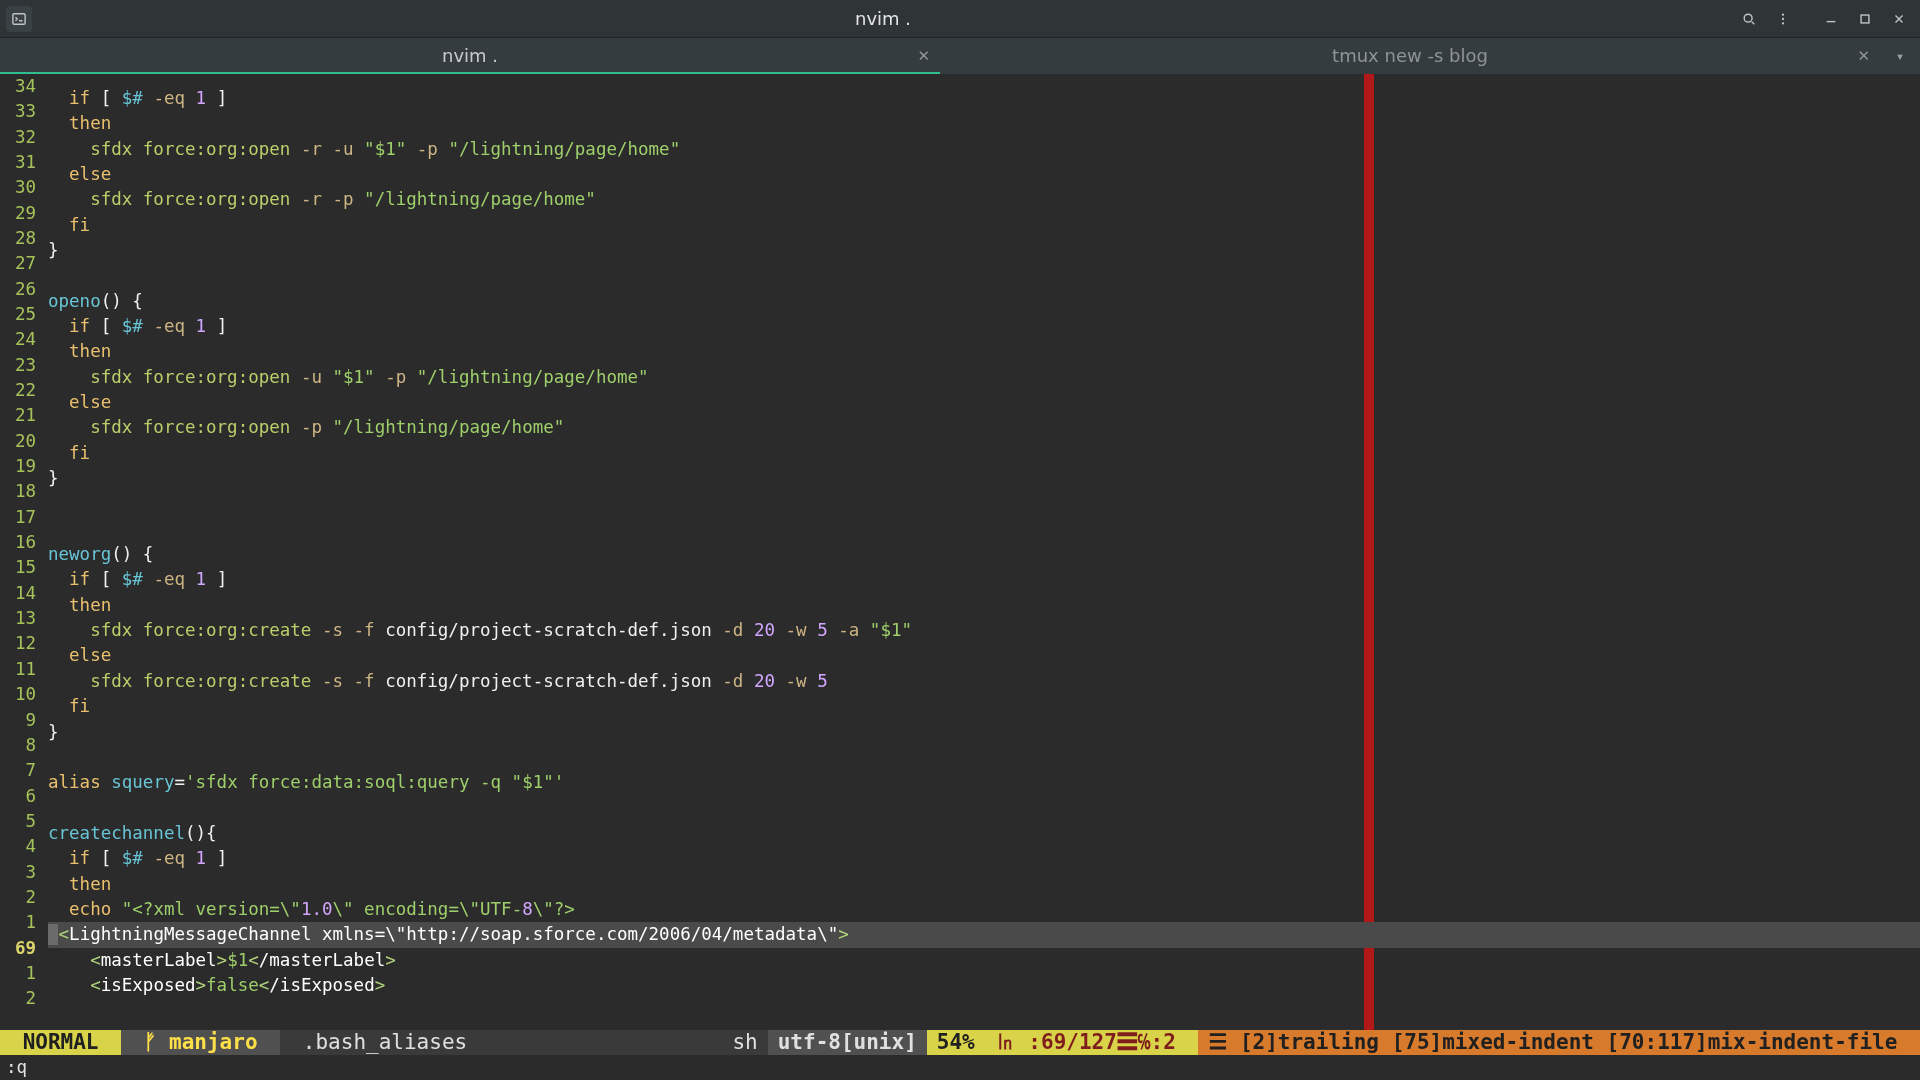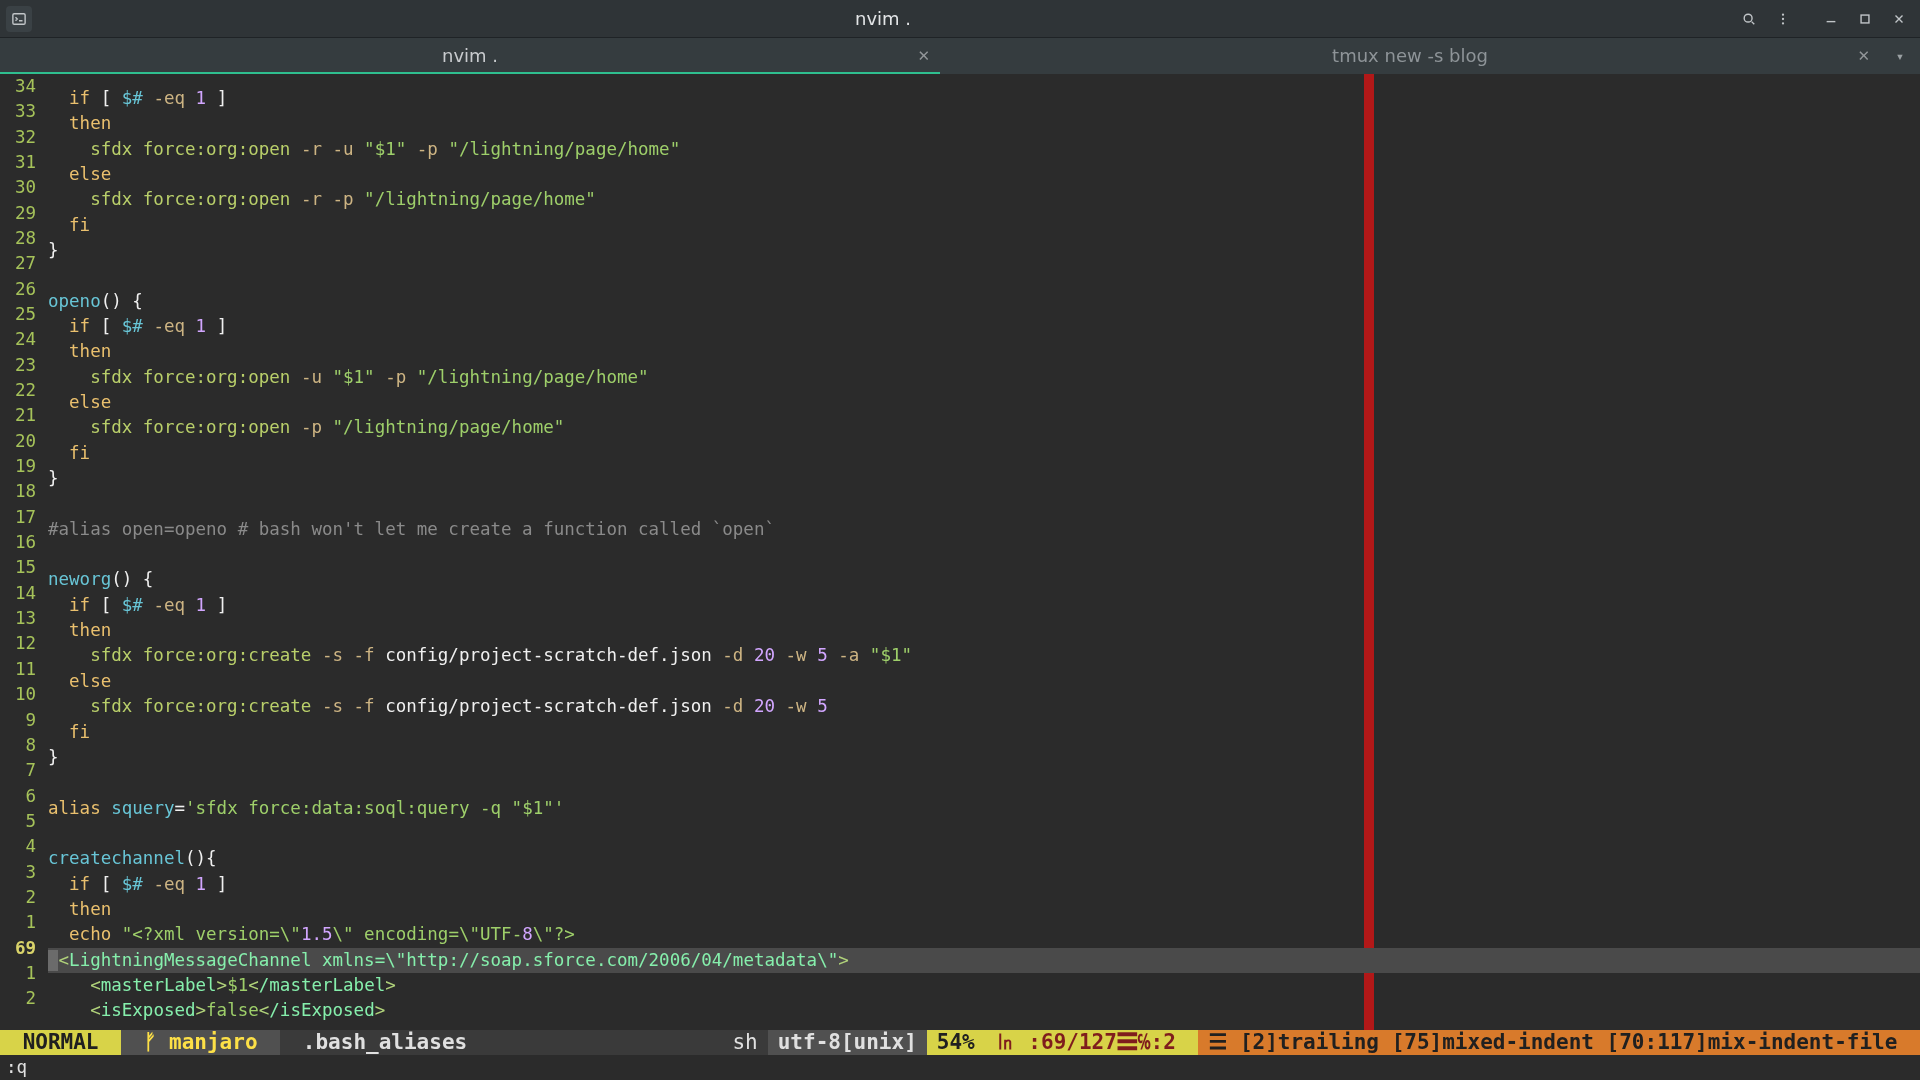--- a/index.html
+++ b/index.html
@@ -39,29 +39,29 @@
   
   .c-kw { color: #eac06e; }
   .c-cmd { color: #b9cf6a; }
   .c-opt { color: #cdb483; }
   .c-str { color: #9ecf6a; }
   .c-num { color: #d2a6ff; }
   .c-plain { color: #f0f0f0; }
   .c-builtin { color: #68c5d6; }
   .c-punc { color: #f0f0f0; }
   .c-cmt { color: #8a8a8a; }
-  .c-red { color: #86efac; }
+  .c-red { color: #ffffff; }
   .c-tagbr { color: #b0d27a; }
 
   
   .statusline { height: 25px; background: #3a3a3a; display: flex; align-items: stretch; font-size: 21px; font-weight: 600; }
   .sl-seg { display: flex; align-items: center; padding: 0 10px; white-space: pre; }
   .mode { background: #d8d348; color: #202020; }
   .branch { background: #505050; color: #fde047; }
-  .file { background: #3a3a3a; color: #e0e0e0; font-weight: 700; }
+  .file { background: #3a3a3a; color: #e0e0e0; font-weight: 400; }
   .flex { flex: 1; }
   .ftype { background: #3a3a3a; color: #e0e0e0; font-weight: 500; }
   .enc { background: #505050; color: #e0e0e0; }
   .pct { background: #d8d348; color: #202020; }
   .pos { background: #d8d348; color: #7f1d1d; }
   .warn { background: #d87a2b; color: #202020; }
 
   
   .cmdline { height: 25px; background: #2b2b2b; color: #e0e0e0; display: flex; align-items: center; padding-left: 6px; }
 </style>
@@ -177,37 +177,36 @@
       <div class="line"><span class="c-plain"></span></div>
       <div class="line"><span class="c-builtin">openo</span><span class="c-punc">()</span><span class="c-punc"> {</span></div>
       <div class="line"><span class="c-plain">  </span><span class="c-kw">if</span><span class="c-plain"> [ </span><span class="c-builtin">$#</span><span class="c-plain"> </span><span class="c-opt">-eq</span><span class="c-plain"> </span><span class="c-num">1</span><span class="c-plain"> ]</span></div>
       <div class="line"><span class="c-plain">  </span><span class="c-kw">then</span></div>
       <div class="line"><span class="c-cmd">    sfdx force:org:open </span><span class="c-opt">-u </span><span class="c-str">"$1"</span><span class="c-plain"> </span><span class="c-opt">-p </span><span class="c-str">"/lightning/page/home"</span></div>
       <div class="line"><span class="c-plain">  </span><span class="c-kw">else</span></div>
       <div class="line"><span class="c-cmd">    sfdx force:org:open </span><span class="c-opt">-p </span><span class="c-str">"/lightning/page/home"</span></div>
       <div class="line"><span class="c-plain">  </span><span class="c-kw">fi</span></div>
       <div class="line"><span class="c-punc">}</span></div>
       <div class="line"><span class="c-plain"></span></div>
-      <div class="line"><span class="c-cmt">#alias open=openo # bash won't let me create a function called `open`</span></div>
       <div class="line"><span class="c-plain"></span></div>
       <div class="line"><span class="c-builtin">neworg</span><span class="c-punc">()</span><span class="c-punc"> {</span></div>
       <div class="line"><span class="c-plain">  </span><span class="c-kw">if</span><span class="c-plain"> [ </span><span class="c-builtin">$#</span><span class="c-plain"> </span><span class="c-opt">-eq</span><span class="c-plain"> </span><span class="c-num">1</span><span class="c-plain"> ]</span></div>
       <div class="line"><span class="c-plain">  </span><span class="c-kw">then</span></div>
       <div class="line"><span class="c-cmd">    sfdx force:org:create </span><span class="c-opt">-s -f </span><span class="c-plain">config/project-scratch-def.json </span><span class="c-opt">-d </span><span class="c-num">20</span><span class="c-plain"> </span><span class="c-opt">-w </span><span class="c-num">5</span><span class="c-plain"> </span><span class="c-opt">-a </span><span class="c-str">"$1"</span></div>
       <div class="line"><span class="c-plain">  </span><span class="c-kw">else</span></div>
       <div class="line"><span class="c-cmd">    sfdx force:org:create </span><span class="c-opt">-s -f </span><span class="c-plain">config/project-scratch-def.json </span><span class="c-opt">-d </span><span class="c-num">20</span><span class="c-plain"> </span><span class="c-opt">-w </span><span class="c-num">5</span></div>
       <div class="line"><span class="c-plain">  </span><span class="c-kw">fi</span></div>
       <div class="line"><span class="c-punc">}</span></div>
       <div class="line"><span class="c-plain"></span></div>
       <div class="line"><span class="c-kw">alias</span><span class="c-plain"> </span><span class="c-builtin">squery</span><span class="c-plain">=</span><span class="c-str">'sfdx force:data:soql:query -q "$1"'</span></div>
       <div class="line"><span class="c-plain"></span></div>
       <div class="line"><span class="c-builtin">createchannel</span><span class="c-punc">()</span><span class="c-punc">{</span></div>
       <div class="line"><span class="c-plain">  </span><span class="c-kw">if</span><span class="c-plain"> [ </span><span class="c-builtin">$#</span><span class="c-plain"> </span><span class="c-opt">-eq</span><span class="c-plain"> </span><span class="c-num">1</span><span class="c-plain"> ]</span></div>
       <div class="line"><span class="c-plain">  </span><span class="c-kw">then</span></div>
-      <div class="line"><span class="c-plain">  </span><span class="c-kw">echo</span><span class="c-plain"> </span><span class="c-str">"&lt;?xml version=\"</span><span class="c-num">1.5</span><span class="c-str">\" encoding=\"UTF-</span><span class="c-num">8</span><span class="c-str">\"?&gt;</span></div>
+      <div class="line"><span class="c-plain">  </span><span class="c-kw">echo</span><span class="c-plain"> </span><span class="c-str">"&lt;?xml version=\"</span><span class="c-num">1.0</span><span class="c-str">\" encoding=\"UTF-</span><span class="c-num">8</span><span class="c-str">\"?&gt;</span></div>
       <div class="line current"><span class="c-plain"> </span><span class="c-tagbr">&lt;</span><span class="c-red">LightningMessageChannel xmlns=\"http://soap.sforce.com/2006/04/metadata\"</span><span class="c-tagbr">&gt;</span></div>
       <div class="line"><span class="c-plain">    </span><span class="c-tagbr">&lt;</span><span class="c-red">masterLabel</span><span class="c-tagbr">&gt;</span><span class="c-str">$1</span><span class="c-tagbr">&lt;</span><span class="c-red">/masterLabel</span><span class="c-tagbr">&gt;</span></div>
       <div class="line"><span class="c-plain">    </span><span class="c-tagbr">&lt;</span><span class="c-red">isExposed</span><span class="c-tagbr">&gt;</span><span class="c-str">false</span><span class="c-tagbr">&lt;</span><span class="c-red">/isExposed</span><span class="c-tagbr">&gt;</span></div>
     </div>
 </div>
 
 <div class="statusline">
   <div class="sl-seg mode"> NORMAL </div>
   <div class="sl-seg branch"> ᚠ manjaro </div>
   <div class="sl-seg file"> .bash_aliases</div>

